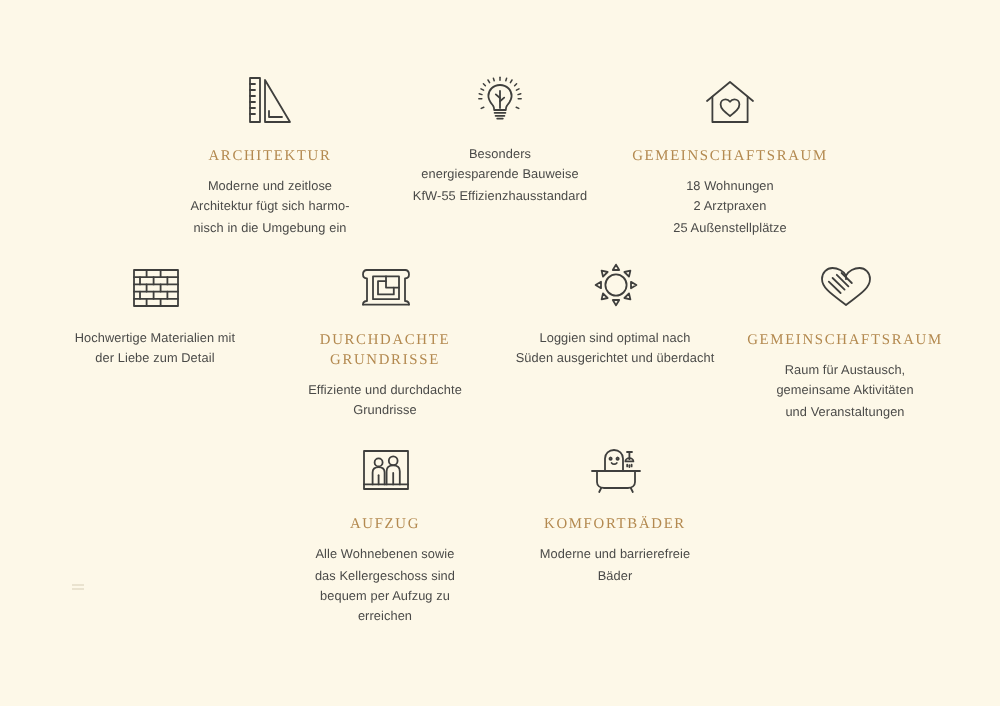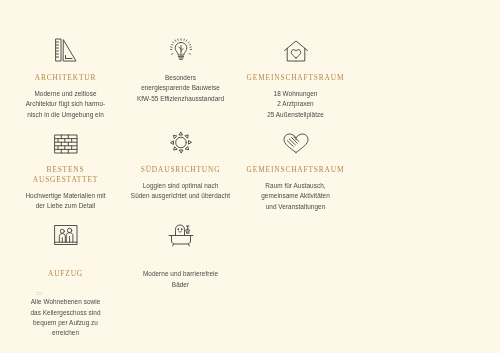--- a/index.html
+++ b/index.html
@@ -17,39 +17,39 @@
   .features-page {
     width: 500px;
     height: 353px;
     box-sizing: border-box;
     padding: 30px 8px 0 8px;
     position: relative;
   }
   .feature-row {
     display: flex;
     flex-direction: row;
-    justify-content: flex-start;
+    justify-content: center;
     align-items: flex-start;
     width: 100%;
   }
   .row-1, .row-2 {
     margin-bottom: 2px;
   }
   .feature-cell {
     width: 115px;
     display: flex;
     flex-direction: column;
     align-items: center;
     text-align: center;
     padding: 0 2px;
     box-sizing: border-box;
   }
   .row-1 .feature-cell { min-height: 88px; }
   .row-2 .feature-cell { min-height: 88px; }
-  .row-3 .feature-cell { min-height: 90px; gap: 12px; }
+  .row-3 .feature-cell { min-height: 90px; }
   .icon-wrap {
     height: 34px;
     display: flex;
     align-items: flex-end;
     justify-content: center;
     margin-bottom: 9px;
   }
   .icon-wrap svg {
     display: block;
   }
@@ -163,42 +163,55 @@
         <svg width="28" height="25" viewBox="0 0 28 25" fill="none" stroke="#3f3f3d" stroke-width="0.9" stroke-linejoin="round" stroke-linecap="round">
           <rect x="3" y="4" width="22" height="18"></rect>
           <path d="M3 7.6 H25 M3 11.2 H25 M3 14.8 H25 M3 18.4 H25"></path>
           <path d="M9.3 4 V7.6 M16.3 4 V7.6"></path>
           <path d="M6 7.6 V11.2 M12.8 7.6 V11.2 M19.7 7.6 V11.2"></path>
           <path d="M9.3 11.2 V14.8 M16.3 11.2 V14.8"></path>
           <path d="M6 14.8 V18.4 M12.8 14.8 V18.4 M19.7 14.8 V18.4"></path>
           <path d="M9.3 18.4 V22 M16.3 18.4 V22"></path>
         </svg>
       </div>
-      <div class="feature-title">BESTENS
-AUSGESTATTET</div>
       <div class="feature-desc">Hochwertige Materialien mit
 der Liebe zum Detail</div>
     </div>
 
+    <div class="feature-cell">
+      <div class="icon-wrap">
+        <svg width="28" height="26" viewBox="0 0 28 26" fill="none" stroke="#3f3f3d" stroke-width="0.9" stroke-linejoin="round" stroke-linecap="round">
+          <path d="M4.5 5 C3 5 2.5 6 2.5 7.3 C2.5 8.6 3 9.2 4.5 9.2 V20.5 C3 20.5 2.5 21.2 2.5 22.3"></path>
+          <path d="M23.5 5 C25 5 25.5 6 25.5 7.3 C25.5 8.6 25 9.2 23.5 9.2 V20.5 C25 20.5 25.5 21.2 25.5 22.3"></path>
+          <path d="M4.5 5 H23.5 M2.5 22.3 H25.5"></path>
+          <rect x="7.5" y="8.2" width="13" height="11.4"></rect>
+          <path d="M10 10.6 H14 V13.8 H17.9 V17.2 H10 Z"></path>
+          <path d="M14 10.6 V8.2 M17.9 13.8 H20.5"></path>
+        </svg>
+      </div>
+      <div class="feature-title">DURCHDACHTE
+GRUNDRISSE</div>
+      <div class="feature-desc">Effiziente und durchdachte
+Grundrisse</div>
+    </div>
 
     <div class="feature-cell">
       <div class="icon-wrap">
         <svg width="28" height="27" viewBox="0 0 28 27" fill="none" stroke="#3f3f3d" stroke-width="0.9" stroke-linejoin="round" stroke-linecap="round">
           <circle cx="14" cy="13.5" r="5.3"></circle>
           <path d="M14 3.3 L15.6 6 H12.4 Z"></path>
           <path d="M14 23.7 L12.4 21 H15.6 Z"></path>
           <path d="M3.8 13.5 L6.5 11.9 V15.1 Z"></path>
           <path d="M24.2 13.5 L21.5 15.1 V11.9 Z"></path>
           <path d="M6.8 6.3 L9.8 7 L7.5 9.3 Z"></path>
           <path d="M21.2 20.7 L18.2 20 L20.5 17.7 Z"></path>
           <path d="M21.2 6.3 L20.5 9.3 L18.2 7 Z"></path>
           <path d="M6.8 20.7 L7.5 17.7 L9.8 20 Z"></path>
         </svg>
       </div>
-      <div class="feature-title">SÜDAUSRICHTUNG</div>
       <div class="feature-desc">Loggien sind optimal nach
 Süden ausgerichtet und überdacht</div>
     </div>
 
     <div class="feature-cell">
       <div class="icon-wrap">
         <svg width="30" height="26" viewBox="0 0 30 26" fill="none" stroke="#3f3f3d" stroke-width="0.9" stroke-linejoin="round" stroke-linecap="round">
           <path d="M15 22.5 C8.5 17.5 3 14.2 3 9.5 C3 6.3 5.4 4 8.2 4 C10.8 4 13.8 5.5 15 7.8 C16.2 5.5 19.2 4 21.8 4 C24.6 4 27 6.3 27 9.5 C27 14.2 21.5 17.5 15 22.5 Z"></path>
           <path d="M6.4 10.8 L12.3 16.5 M8.3 9 L14.3 14.8 M10.4 7.4 L16.2 13.2 M12.8 6.5 L17.9 11.5"></path>
           <path d="M15 7.8 L15 9.6"></path>
@@ -241,20 +254,21 @@
           <path d="M3 14.5 H27"></path>
           <path d="M7.6 23 L6.6 25 M22.4 23 L23.4 25"></path>
           <path d="M9.5 14.5 V8.3 C9.5 5.8 11.5 4 14 4 C16.5 4 18.5 5.8 18.5 8.3 V14.5"></path>
           <path d="M12.3 7.8 a0.55 0.55 0 1 0 0.01 0 M15.8 7.8 a0.55 0.55 0 1 0 0.01 0"></path>
           <path d="M12.8 10.5 C13.5 11.3 14.7 11.3 15.4 10.5"></path>
           <path d="M20.5 5 H23 M21.7 5 V8.6"></path>
           <path d="M19.7 9.7 C19.7 8.8 20.6 8.1 21.7 8.1 C22.8 8.1 23.7 8.8 23.7 9.7 Z"></path>
           <path d="M20.6 11.3 v0.9 M21.7 11.6 v0.9 M22.8 11.3 v0.9"></path>
         </svg>
       </div>
+      <div class="feature-title">KOMFORTBÄDER</div>
       <div class="feature-desc">Moderne und barrierefreie
 Bäder</div>
     </div>
 
 
   </div>
 
   <div class="corner-mark">
     <span></span>
     <span></span>

